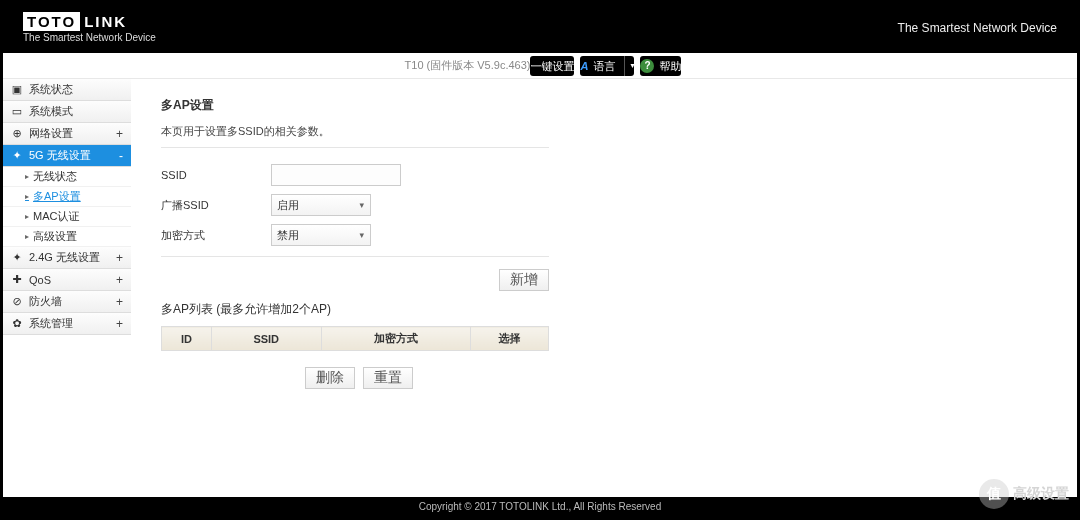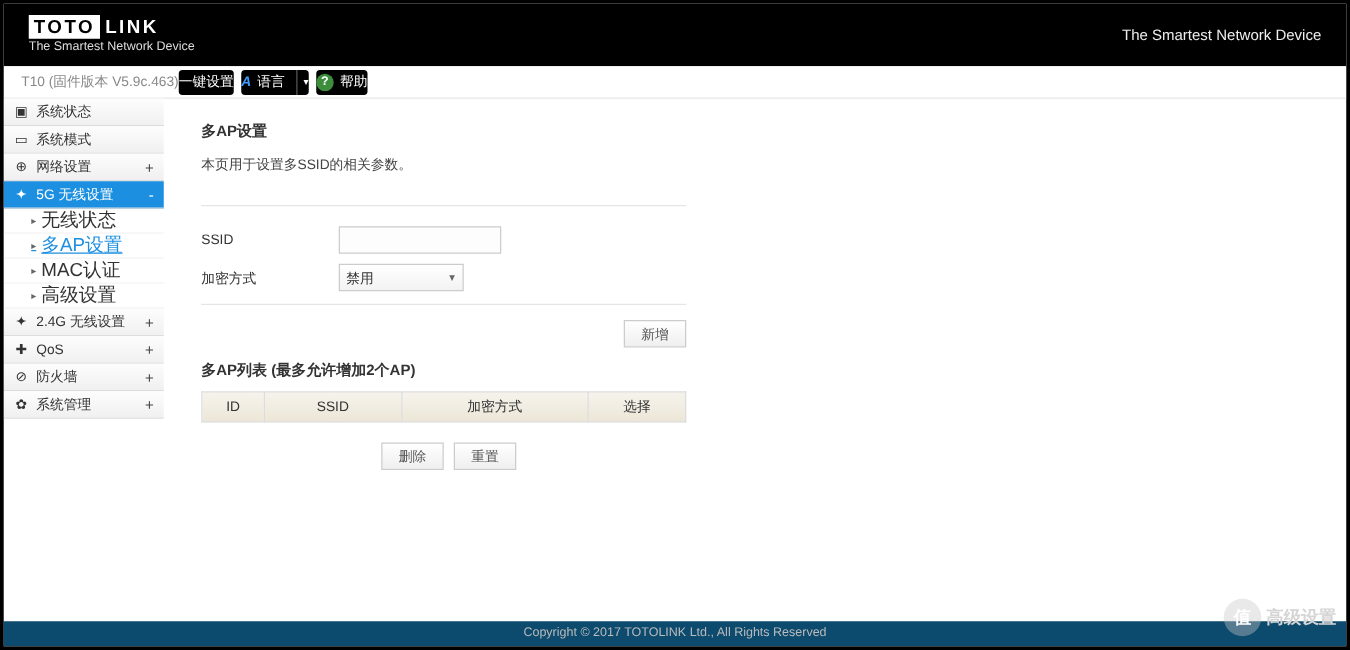--- a/index.html
+++ b/index.html
@@ -7,56 +7,56 @@
   .frame{width:1080px;height:520px;margin:0 auto;background:#fff;position:relative;border:3px solid #000;overflow:hidden}
   
   .hdr{background:#000;height:50px;display:flex;align-items:center;justify-content:space-between;padding:0 20px;color:#fff}
   .logo{}
   .logo-box{display:inline-block;font-weight:700;font-size:15px;letter-spacing:2px}
   .logo-box .b1{background:#fff;color:#000;padding:1px 4px}
   .logo-box .gap{display:inline-block;width:4px}
   .tagline{font-size:10px;color:#ddd;margin-top:2px}
   .tag-right{font-size:12px;color:#eee}
   
-  .bar2{background:#fff;height:26px;display:flex;align-items:center;justify-content:flex-start;padding:0 8px;border-bottom:1px solid #e8e8e8}
+  .bar2{background:#fff;height:26px;display:flex;align-items:center;justify-content:center;padding:0 8px;border-bottom:1px solid #e8e8e8}
   .fw{color:#888;font-size:11px;padding-left:6px}
   .btns{display:flex;gap:6px}
   .hbtn{background:#000;color:#fff;height:20px;line-height:20px;padding:0 0;border-radius:3px;font-size:11px;display:flex;align-items:center;gap:5px;cursor:pointer}
   .hbtn .arrow{border-left:1px solid #555;margin-left:4px;padding-left:5px;font-size:8px}
   .lang-a{color:#3e9dff;font-style:italic;font-weight:700}
   .help-ico{background:#3c8d3c;border-radius:50%;width:14px;height:14px;display:flex;align-items:center;justify-content:center;color:#fff;font-size:10px;font-weight:700}
   
   .body{display:flex;height:calc(100% - 50px - 26px - 20px)}
   .side{width:128px;background:#fff}
   .mi{height:22px;display:flex;align-items:center;padding:0 8px;background:linear-gradient(#fdfdfd,#f0f0f0);border-bottom:1px solid #ddd;font-size:11px;cursor:pointer;gap:6px;position:relative}
   .mi.active{background:#1d8fe0;color:#fff}
   .mi .exp{position:absolute;right:8px;font-size:12px;color:#444}
   .mi.active .exp{color:#fff}
-  .sub{height:20px;display:flex;align-items:center;padding-left:22px;font-size:15px;cursor:pointer;background:#fff;border-bottom:1px solid #f1f1f1}
+  .sub{height:20px;display:flex;align-items:center;padding-left:22px;font-size:11px;cursor:pointer;background:#fff;border-bottom:1px solid #f1f1f1}
   .sub::before{content:"▸";font-size:8px;margin-right:4px;color:#666}
   .sub.on{color:#1d8fe0;text-decoration:underline}
   .ico{width:12px;height:12px;display:inline-flex;align-items:center;justify-content:center;color:#333;font-size:11px}
   .mi.active .ico{color:#fff}
   
   .main{flex:1;padding:18px 30px}
   .ptitle{font-size:12px;font-weight:700;margin-bottom:10px}
-  .pdesc{font-size:11px;color:#444;margin-bottom:25px}
+  .pdesc{font-size:11px;color:#444;margin-bottom:8px}
   .sep{height:1px;background:#e5e5e5;margin:6px 0 12px 0;width:388px}
   .row{display:flex;align-items:center;height:30px}
   .lbl{width:110px;font-size:11px}
   .inp{width:130px;height:22px;border:1px solid #ccc;background:#fdfdfd;padding:0 5px;font-size:11px}
   .sel{width:100px;height:22px;border:1px solid #ccc;background:linear-gradient(#fff,#f3f3f3);font-size:11px;padding:0 5px;position:relative;display:flex;align-items:center;cursor:pointer}
   .sel::after{content:"▾";position:absolute;right:6px;font-size:9px;color:#666}
   .btnrow{display:flex;justify-content:flex-end;width:388px;margin:10px 0}
-  .sbtn{min-width:50px;height:22px;padding:0 10px;border:1px solid #ccc;background:linear-gradient(#fff,#efefef);font-size:11px;color:#555;margin-left:8px;cursor:pointer;display:flex;align-items:center;justify-content:center}
-  .subt{font-size:12px;font-weight:700;margin:8px 0}
+  .sbtn{min-width:50px;height:22px;padding:0 10px;border:1px solid #ccc;background:linear-gradient(#fff,#efefef);font-size:14px;color:#555;margin-left:8px;cursor:pointer;display:flex;align-items:center;justify-content:center}
+  .subt{font-size:12px;font-weight:400;margin:8px 0}
   table{border-collapse:collapse;width:388px}
-  th{background:linear-gradient(#f6f3ec,#ece6d7);height:24px;border:1px solid #ddd;font-size:11px;font-weight:400}
-  
-  .ftr{position:absolute;bottom:0;left:0;right:0;height:20px;background:#0c4a6e;color:#bbb;text-align:center;font-size:10px;line-height:20px}
+  th{background:linear-gradient(#f6f3ec,#ece6d7);height:24px;border:1px solid #ddd;font-size:11px;font-weight:700}
+  
+  .ftr{position:absolute;bottom:0;left:0;right:0;height:20px;background:#000000;color:#bbb;text-align:center;font-size:10px;line-height:20px}
   .wm{position:absolute;right:8px;bottom:8px;display:flex;align-items:center;gap:4px;color:#d5d5d5;font-size:14px;font-weight:700;pointer-events:none}
   .wm .c{width:30px;height:30px;border-radius:50%;background:rgba(200,200,200,.4);display:flex;align-items:center;justify-content:center;color:#fff;font-size:14px}
 </style>
 </head>
 <body>
 
 <div class="frame">
 
   <div class="hdr">
     <div class="logo">
@@ -144,20 +144,26 @@
     </div>
 
     <div class="main">
       <div class="ptitle">多AP设置</div>
       <div class="pdesc">本页用于设置多SSID的相关参数。</div>
       <div class="sep"></div>
 
       <div class="row">
         <div class="lbl">SSID</div>
         <input class="inp" style="">
+      </div>
+      <div class="row">
+        <div class="lbl">广播SSID</div>
+        <div class="sel">
+            <span>启用</span>
+          </div>
       </div>
       <div class="row">
         <div class="lbl">加密方式</div>
         <div class="sel">
             <span>禁用</span>
           </div>
       </div>
 
       <div class="sep"></div>
       <div class="btnrow">

